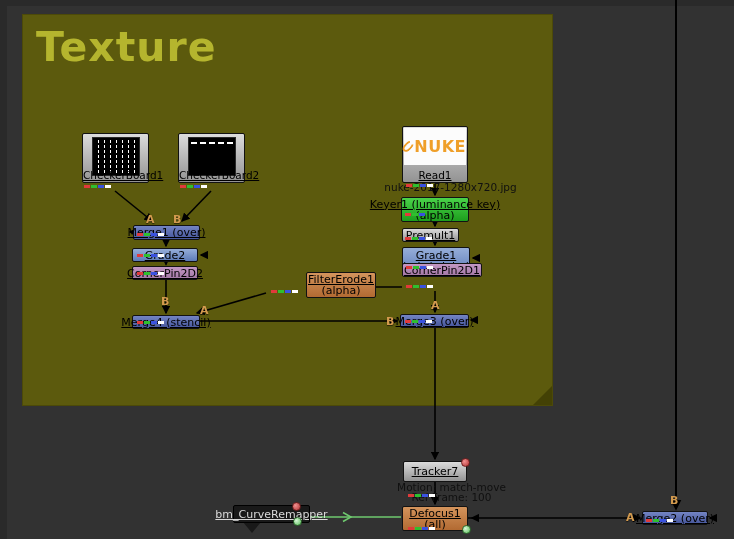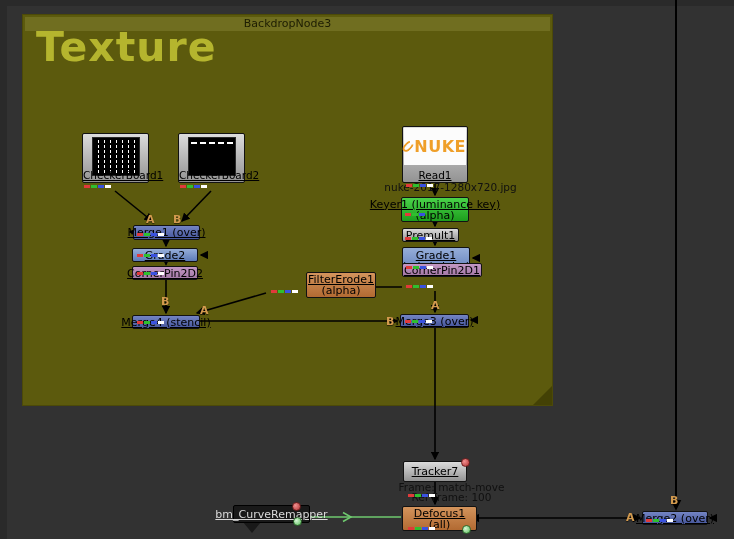--- a/index.html
+++ b/index.html
@@ -70,21 +70,20 @@
           border-top:11px solid #191919;}
 </style>
 </head>
 <body>
 
 <div class="canvas">
   <div class="edge-top"></div>
   <div class="edge-left"></div>
 
   <div class="backdrop">
-    <div class="backdrop-header">BackdropNode3</div>
     <div class="backdrop-label">Texture</div>
     <div class="backdrop-resize"></div>
   </div>
 
   <svg class="edges" width="734" height="539" viewBox="0 0 734 539">
     <defs>
       <marker id="ah" viewBox="0 0 10 10" refX="8.5" refY="5" markerWidth="5.5" markerHeight="5.5" orient="auto-start-reverse">
         <path d="M0,0 L10,5 L0,10 z" fill="#000"></path>
       </marker>
     </defs>
@@ -171,24 +170,24 @@
   <div class="node cpin" style="left:402px;top:263px;width:80px;height:14px;">
     <span class="nname">CornerPin2D1</span>
   </div>
   <div class="node merge" style="left:400px;top:314px;width:69px;height:14px;">
     <span class="nname">Merge3 (over)</span>
   </div>
 
   <div class="node gray" style="left:403px;top:461px;width:64px;height:21px;">
     <span class="nname">Tracker7</span>
   </div>
-  <div class="sublabel" style="left:435px;top:482px;">Frame: match-move</div>
+  <div class="sublabel" style="left:435px;top:482px;">Motion: match-move</div>
   <div class="sublabel" style="left:435px;top:492px;">Ref Frame: 100</div>
 
-  <div class="node orange" style="left:402px;top:506px;width:75px;height:25px;">
+  <div class="node orange" style="left:402px;top:506px;width:66px;height:25px;">
     <span class="nname">Defocus1</span>
     <span class="nsub">(all)</span>
   </div>
 
   <div class="bm-tri"></div>
   <div class="node darknode" style="left:233px;top:505px;width:77px;height:18px;">
     <span class="nname">bm_CurveRemapper</span>
   </div>
 
   <div class="node merge" style="left:642px;top:511px;width:66px;height:14px;">

